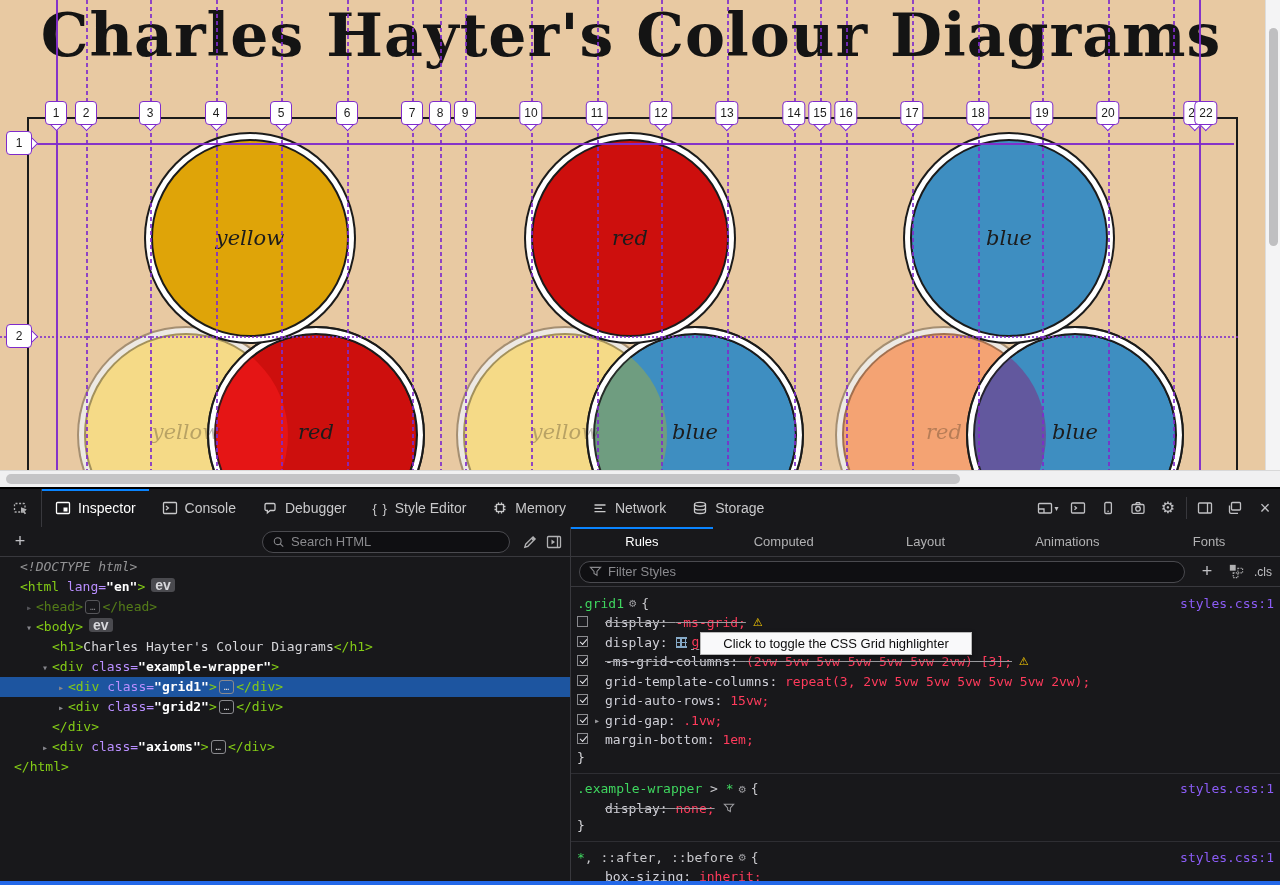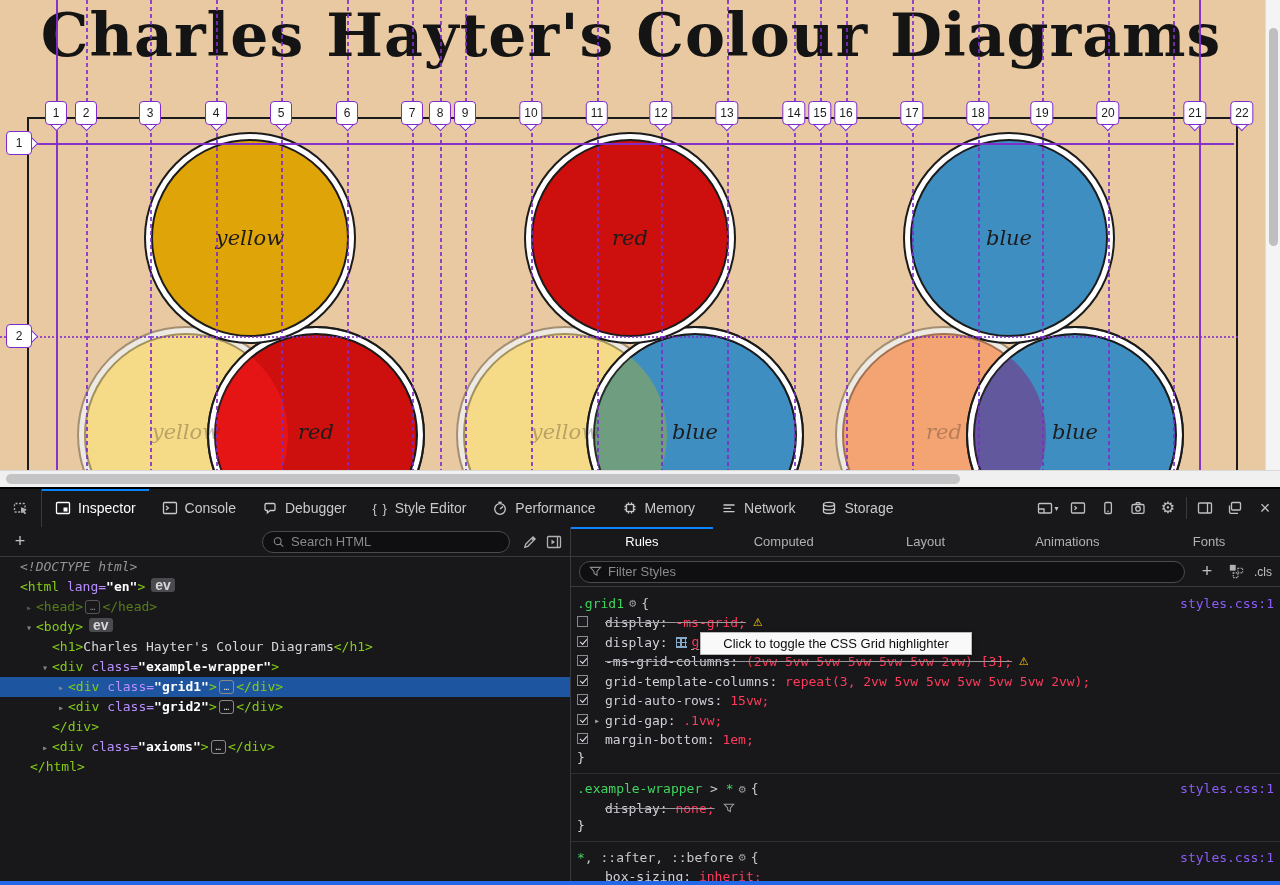--- a/index.html
+++ b/index.html
@@ -255,21 +255,21 @@
             <div class="mtip"></div>
           </div>
           <div class="colmark" style="left: 1108px;">
             <div class="mbox">20</div>
             <div class="mtip"></div>
           </div>
           <div class="colmark" style="left: 1173px; margin-left: 22px;">
             <div class="mbox">21</div>
             <div class="mtip"></div>
           </div>
-          <div class="colmark" style="left: 1242px;">
+          <div class="colmark" style="left: 1206px;">
             <div class="mbox">22</div>
             <div class="mtip"></div>
           </div>
         </div>
       <div id="rowmarkers">
           <div class="rowmark" style="top: 143px;">
             <div class="mbox">1</div>
             <div class="mtip"></div>
           </div>
           <div class="rowmark" style="top: 336px;">
@@ -317,30 +317,20 @@
             <span>
               <svg width="16" height="16" viewBox="0 0 16 16" fill="none" stroke="currentColor" stroke-width="1.3">
                 <path d="M3 4.8c0-.7.6-1.3 1.3-1.3h7.4c.7 0 1.3.6 1.3 1.3v4.4c0 .7-.6 1.3-1.3 1.3H8.2L5.4 12.8v-2.3H4.3c-.7 0-1.3-.6-1.3-1.3z"></path>
               </svg>
             </span>
             <span>Debugger</span>
           </div>
           <div class="dt-tab">
             <span><span style="font-size:13px;letter-spacing:1px;">{ }</span></span>
             <span>Style Editor</span>
-          </div>
-          <div class="dt-tab">
-            <span>
-              <svg width="16" height="16" viewBox="0 0 16 16" fill="none" stroke="currentColor" stroke-width="1.3">
-                <circle cx="8" cy="9" r="5.3"></circle>
-                <path d="M8 9l3-2.6"></path>
-                <path d="M6.3 2.3h3.4"></path>
-              </svg>
-            </span>
-            <span>Performance</span>
           </div>
           <div class="dt-tab">
             <span>
               <svg width="16" height="16" viewBox="0 0 16 16" fill="none" stroke="currentColor" stroke-width="1.3">
                 <rect x="4.5" y="4.5" width="7" height="7"></rect>
                 <path d="M6.5 4.5v-2M9.5 4.5v-2M6.5 13.5v-2M9.5 13.5v-2M4.5 6.5h-2M4.5 9.5h-2M13.5 6.5h-2M13.5 9.5h-2"></path>
               </svg>
             </span>
             <span>Memory</span>
           </div>
@@ -442,21 +432,21 @@
           <div class="mrow" style="padding-left: 6px;"><span class="mexp"></span><span class="tk-doc">&lt;!DOCTYPE html&gt;</span></div>
           <div class="mrow" style="padding-left: 6px;"><span class="mexp"></span><span class="tk-t">&lt;html</span><span class="tk-a"> lang=</span><span class="tk-v">"en"</span><span class="tk-t">&gt;</span><span class="ebadge">ev</span></div>
           <div class="mrow dim" style="padding-left: 22px;"><span class="mexp">▸</span><span class="tk-t">&lt;head&gt;</span><span class="epill">…</span><span class="tk-t">&lt;/head&gt;</span></div>
           <div class="mrow" style="padding-left: 22px;"><span class="mexp">▾</span><span class="tk-t">&lt;body&gt;</span><span class="ebadge">ev</span></div>
           <div class="mrow" style="padding-left: 38px;"><span class="mexp"></span><span class="tk-t">&lt;h1&gt;</span><span class="tk-x">Charles Hayter's Colour Diagrams</span><span class="tk-t">&lt;/h1&gt;</span></div>
           <div class="mrow" style="padding-left: 38px;"><span class="mexp">▾</span><span class="tk-t">&lt;div</span><span class="tk-a"> class=</span><span class="tk-v">"example-wrapper"</span><span class="tk-t">&gt;</span></div>
           <div class="mrow sel" style="padding-left: 54px;"><span class="mexp">▸</span><span class="tk-t">&lt;div</span><span class="tk-a"> class=</span><span class="tk-v">"grid1"</span><span class="tk-t">&gt;</span><span class="epill">…</span><span class="tk-t">&lt;/div&gt;</span></div>
           <div class="mrow" style="padding-left: 54px;"><span class="mexp">▸</span><span class="tk-t">&lt;div</span><span class="tk-a"> class=</span><span class="tk-v">"grid2"</span><span class="tk-t">&gt;</span><span class="epill">…</span><span class="tk-t">&lt;/div&gt;</span></div>
           <div class="mrow" style="padding-left: 38px;"><span class="mexp"></span><span class="tk-t">&lt;/div&gt;</span></div>
           <div class="mrow" style="padding-left: 38px;"><span class="mexp">▸</span><span class="tk-t">&lt;div</span><span class="tk-a"> class=</span><span class="tk-v">"axioms"</span><span class="tk-t">&gt;</span><span class="epill">…</span><span class="tk-t">&lt;/div&gt;</span></div>
-          <div class="mrow" style="padding-left: 16px;"><span class="mexp"></span><span class="tk-t">&lt;/html&gt;</span></div>
+          <div class="mrow" style="padding-left: 0;"><span class="mexp"></span><span class="tk-t">&lt;/html&gt;</span></div>
         </div>
 
     </div>
 
     <div id="right-panel">
       <div id="rp-tabs">
           <div class="rp-tab active">Rules</div>
           <div class="rp-tab">Computed</div>
           <div class="rp-tab">Layout</div>
           <div class="rp-tab">Animations</div>

